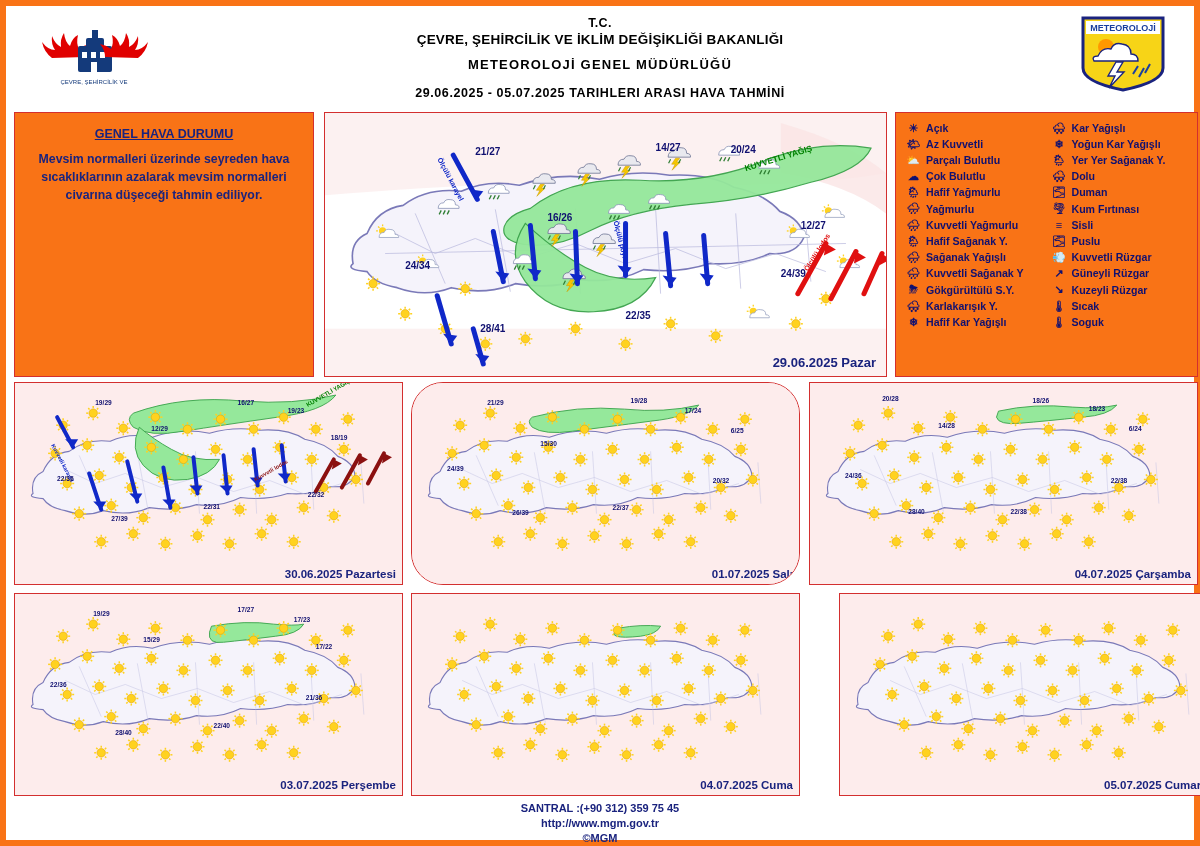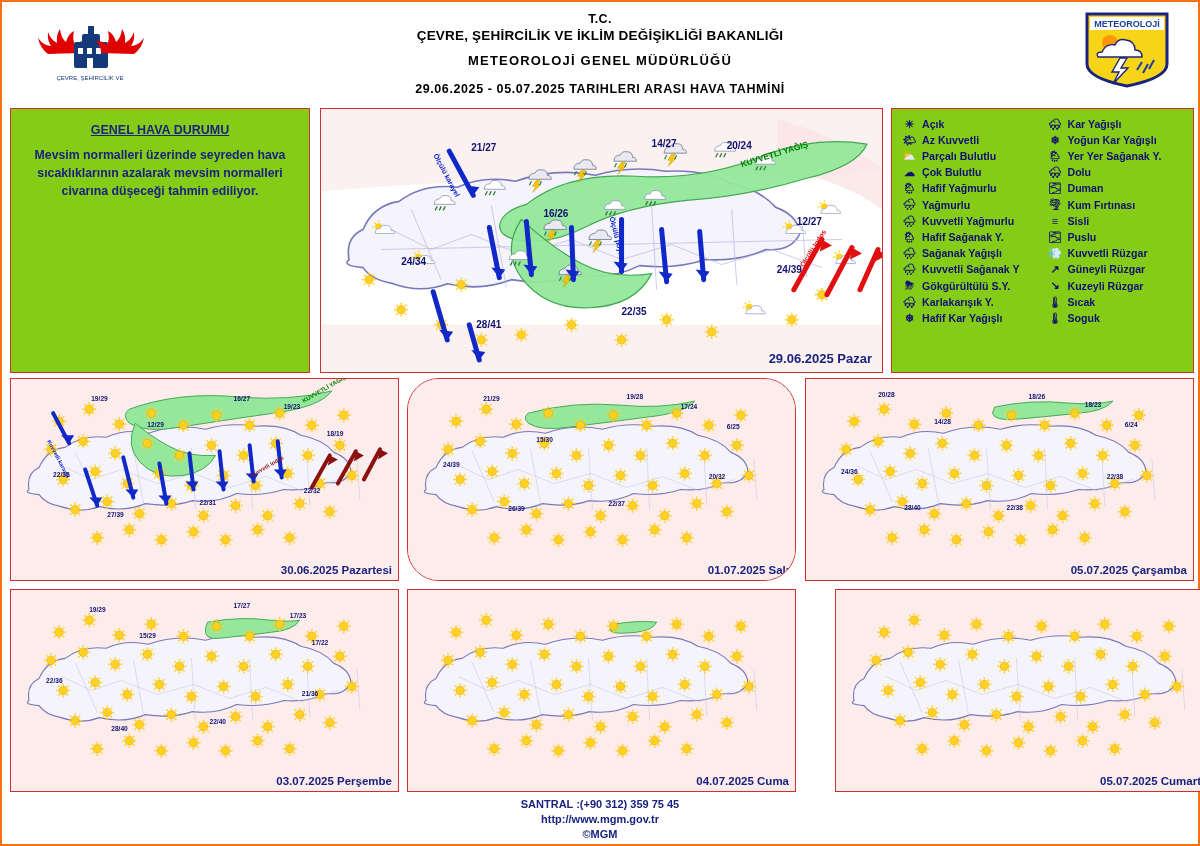--- a/index.html
+++ b/index.html
@@ -1,30 +1,30 @@
 <!DOCTYPE html>
 <html><head>
 <meta charset="utf-8">
 <style>
   html,body{margin:0;padding:0;background:#ffffff;}
   body{width:1200px;height:846px;font-family:"Liberation Sans",sans-serif;color:#000;overflow:hidden;}
-  .page{position:relative;width:1200px;height:846px;box-sizing:border-box;border:2px solid #f97316;}
+  .page{position:relative;width:1200px;height:846px;box-sizing:border-box;border:6px solid #f97316;}
   
   .header{position:relative;height:100px;}
   .logo-left{position:absolute;left:28px;top:18px;width:120px;height:66px;}
   .logo-left svg{display:block;}
   .header-text{position:absolute;left:0;right:0;top:10px;text-align:center;}
   .header-text .l1{font-size:12.5px;font-weight:bold;letter-spacing:.3px;}
   .header-text .l2{font-size:13.5px;font-weight:bold;letter-spacing:.2px;margin-top:2px;}
   .header-text .l3{font-size:13px;font-weight:bold;letter-spacing:1.2px;margin-top:10px;}
   .header-dates{position:absolute;left:0;right:0;top:80px;text-align:center;font-size:12.5px;font-weight:bold;letter-spacing:.6px;}
   .logo-right{position:absolute;right:28px;top:8px;width:86px;height:78px;}
   
   .row-top{position:absolute;left:8px;top:106px;width:1184px;height:265px;}
-  .panel{position:absolute;box-sizing:border-box;border:1.5px solid #d32f2f;background:#84cc16;}
+  .panel{position:absolute;box-sizing:border-box;border:1.5px solid #d32f2f;background:#f97316;}
   .gen{left:0;top:0;width:300px;height:265px;padding:10px 12px;}
   .gen h3{margin:4px 0 10px;text-align:center;font-size:12.5px;font-weight:bold;color:#1a237e;text-decoration:underline;}
   .gen p{margin:0;text-align:center;font-size:12.3px;font-weight:bold;color:#1a237e;line-height:1.45;}
   .bigmap{left:310px;top:0;width:563px;height:265px;overflow:hidden;background:#ffffff;}
   .legend{left:881px;top:0;width:303px;height:265px;padding:8px 8px 4px 10px;}
   .legend-cols{display:flex;gap:8px;height:100%;}
   .legend-col{flex:1;display:flex;flex-direction:column;justify-content:flex-start;gap:2.2px;}
   .lg-item{display:flex;align-items:center;gap:5px;font-size:10.6px;font-weight:bold;color:#101070;line-height:1;}
   .lg-ico{width:15px;height:14px;flex:0 0 15px;display:flex;align-items:center;justify-content:center;font-size:11px;}
   
@@ -649,21 +649,21 @@
             <text x="278" y="28" class="temp" font-size="6.6" font-family="Liberation Sans, sans-serif">18/23</text>
             <text x="128" y="45" class="temp" font-size="6.6" font-family="Liberation Sans, sans-serif">14/28</text>
             <text x="318" y="48" class="temp" font-size="6.6" font-family="Liberation Sans, sans-serif">6/24</text>
             <text x="35" y="95" class="temp" font-size="6.6" font-family="Liberation Sans, sans-serif">24/36</text>
             <text x="300" y="100" class="temp" font-size="6.6" font-family="Liberation Sans, sans-serif">22/38</text>
             <text x="98" y="130" class="temp" font-size="6.6" font-family="Liberation Sans, sans-serif">28/40</text>
             <text x="200" y="130" class="temp" font-size="6.6" font-family="Liberation Sans, sans-serif">22/38</text>
           <g id="defs-holder"></g>
         </svg>
       </div>
-      <div class="datelabel">05.07.2025 Çarşamba</div>
+      <div class="datelabel">04.07.2025 Çarşamba</div>
     </div>
       <div class="cell c3">
       <div class="mapwrap">
         <svg class="mapsvg" viewBox="0 0 386 200" preserveAspectRatio="none">
             <defs>
       <g id="sunG">
         <circle cx="0" cy="0" r="3.2" fill="#ffd21f" stroke="#e8a800" stroke-width=".4"></circle>
         <g stroke="#ffd21f" stroke-width="1.1">
           <line x1="-5.4" y1="0" x2="-3.9" y2="0"></line>
                   <line x1="3.9" y1="0" x2="5.4" y2="0"></line>

